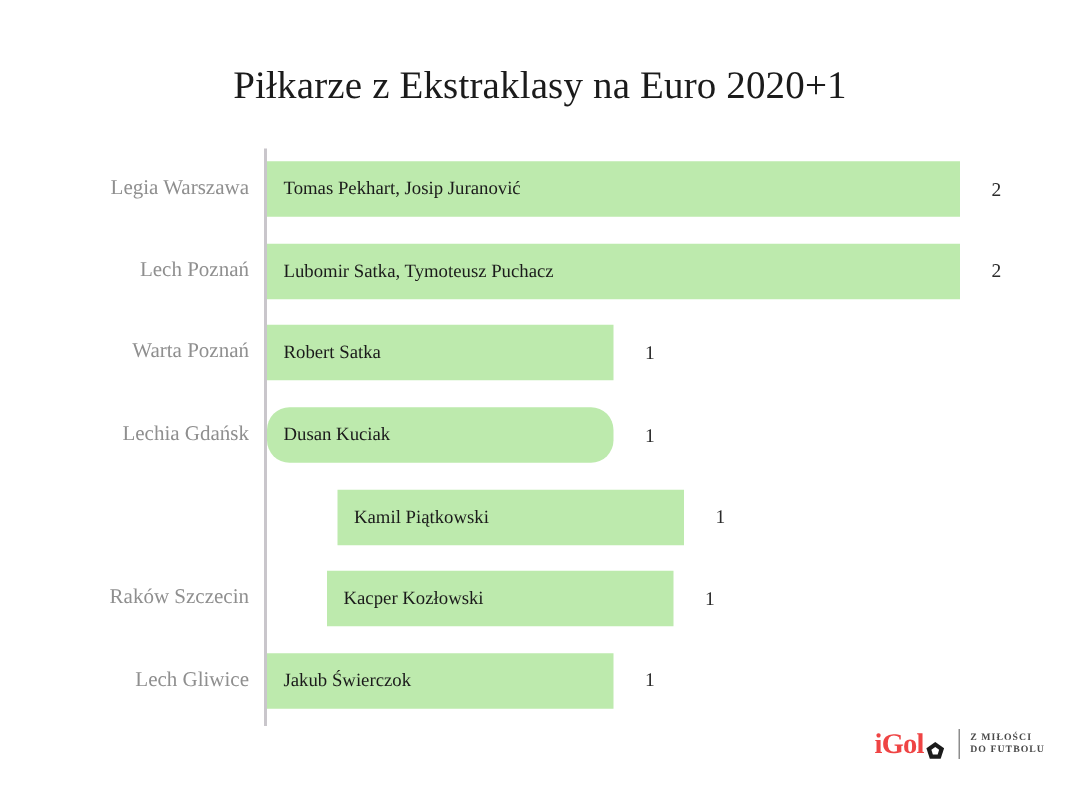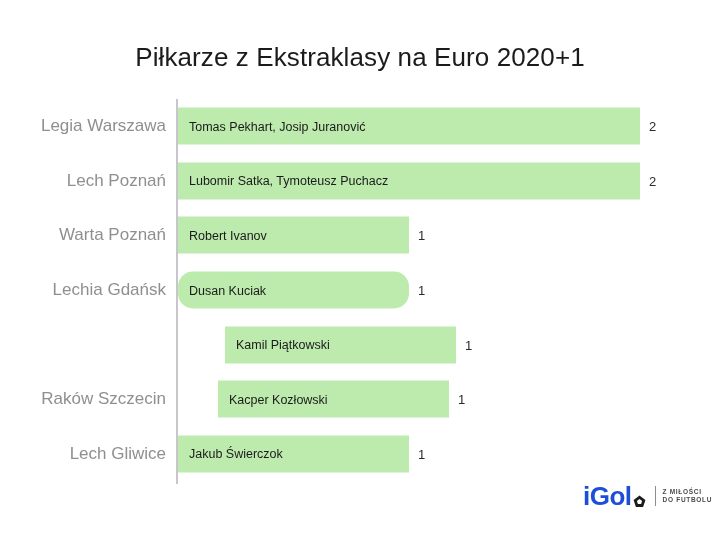--- a/index.html
+++ b/index.html
@@ -13,20 +13,21 @@
     font-family: "Liberation Sans", sans-serif;
     overflow: hidden;
     position: relative;
   }
 
   .chart-root {
     position: absolute;
     inset: 0;
     width: 684px;
     height: 540px;
+    font-family: Liberation Serif, serif;
   }
 
   .chart-title {
     position: absolute;
     top: 42px;
     left: 0;
     width: 720px;
     text-align: center;
     font-size: 26px;
     font-weight: 400;
@@ -64,34 +65,35 @@
     position: relative;
     height: 54.6px;
     width: 720px;
   }
 
   .cat-label {
     position: absolute;
     right: 554px; 
     top: 50%;
     transform: translateY(-50%);
-    font-size: 17px;
+    font-size: 14px;
     color: #8f8f8f;
     white-space: nowrap;
     text-align: right;
   }
 
   .bar-wrap {
     position: absolute;
     left: 178px;
     top: 50%;
     transform: translateY(-50%);
     height: 37px;
     display: flex;
     align-items: center;
+    gap: 12px;
   }
 
   .bar {
     height: 37px;
     background: #bdeaad;
     display: flex;
     align-items: center;
     box-sizing: border-box;
     padding-left: 11px;
   }
@@ -112,23 +114,23 @@
   
   .logo {
     position: absolute;
     left: 583px;
     top: 481px;
     display: flex;
     align-items: center;
     height: 30px;
   }
   .logo-word {
-    font-size: 26px;
+    font-size: 19px;
     font-weight: 700;
-    color: #1d4ed8;
+    color: #ef4444;
     letter-spacing: -0.5px;
     line-height: 1;
   }
   .logo-ball {
     width: 13px;
     height: 13px;
     margin-left: 1px;
     margin-top: 8px;
     position: relative;
   }
@@ -180,21 +182,21 @@
             <span class="bar-label">Lubomir Satka, Tymoteusz Puchacz</span>
           </div>
           <span class="value-label">2</span>
         </div>
       </div>
 
       <div class="row">
         <div class="cat-label">Warta Poznań</div>
         <div class="bar-wrap">
           <div class="bar" style="width:231px;">
-            <span class="bar-label">Robert Ivanov</span>
+            <span class="bar-label">Robert Satka</span>
           </div>
           <span class="value-label">1</span>
         </div>
       </div>
 
       <div class="row">
         <div class="cat-label">Lechia Gdańsk</div>
         <div class="bar-wrap">
           <div class="bar" style="width:231px;border-radius:15px;">
             <span class="bar-label">Dusan Kuciak</span>

